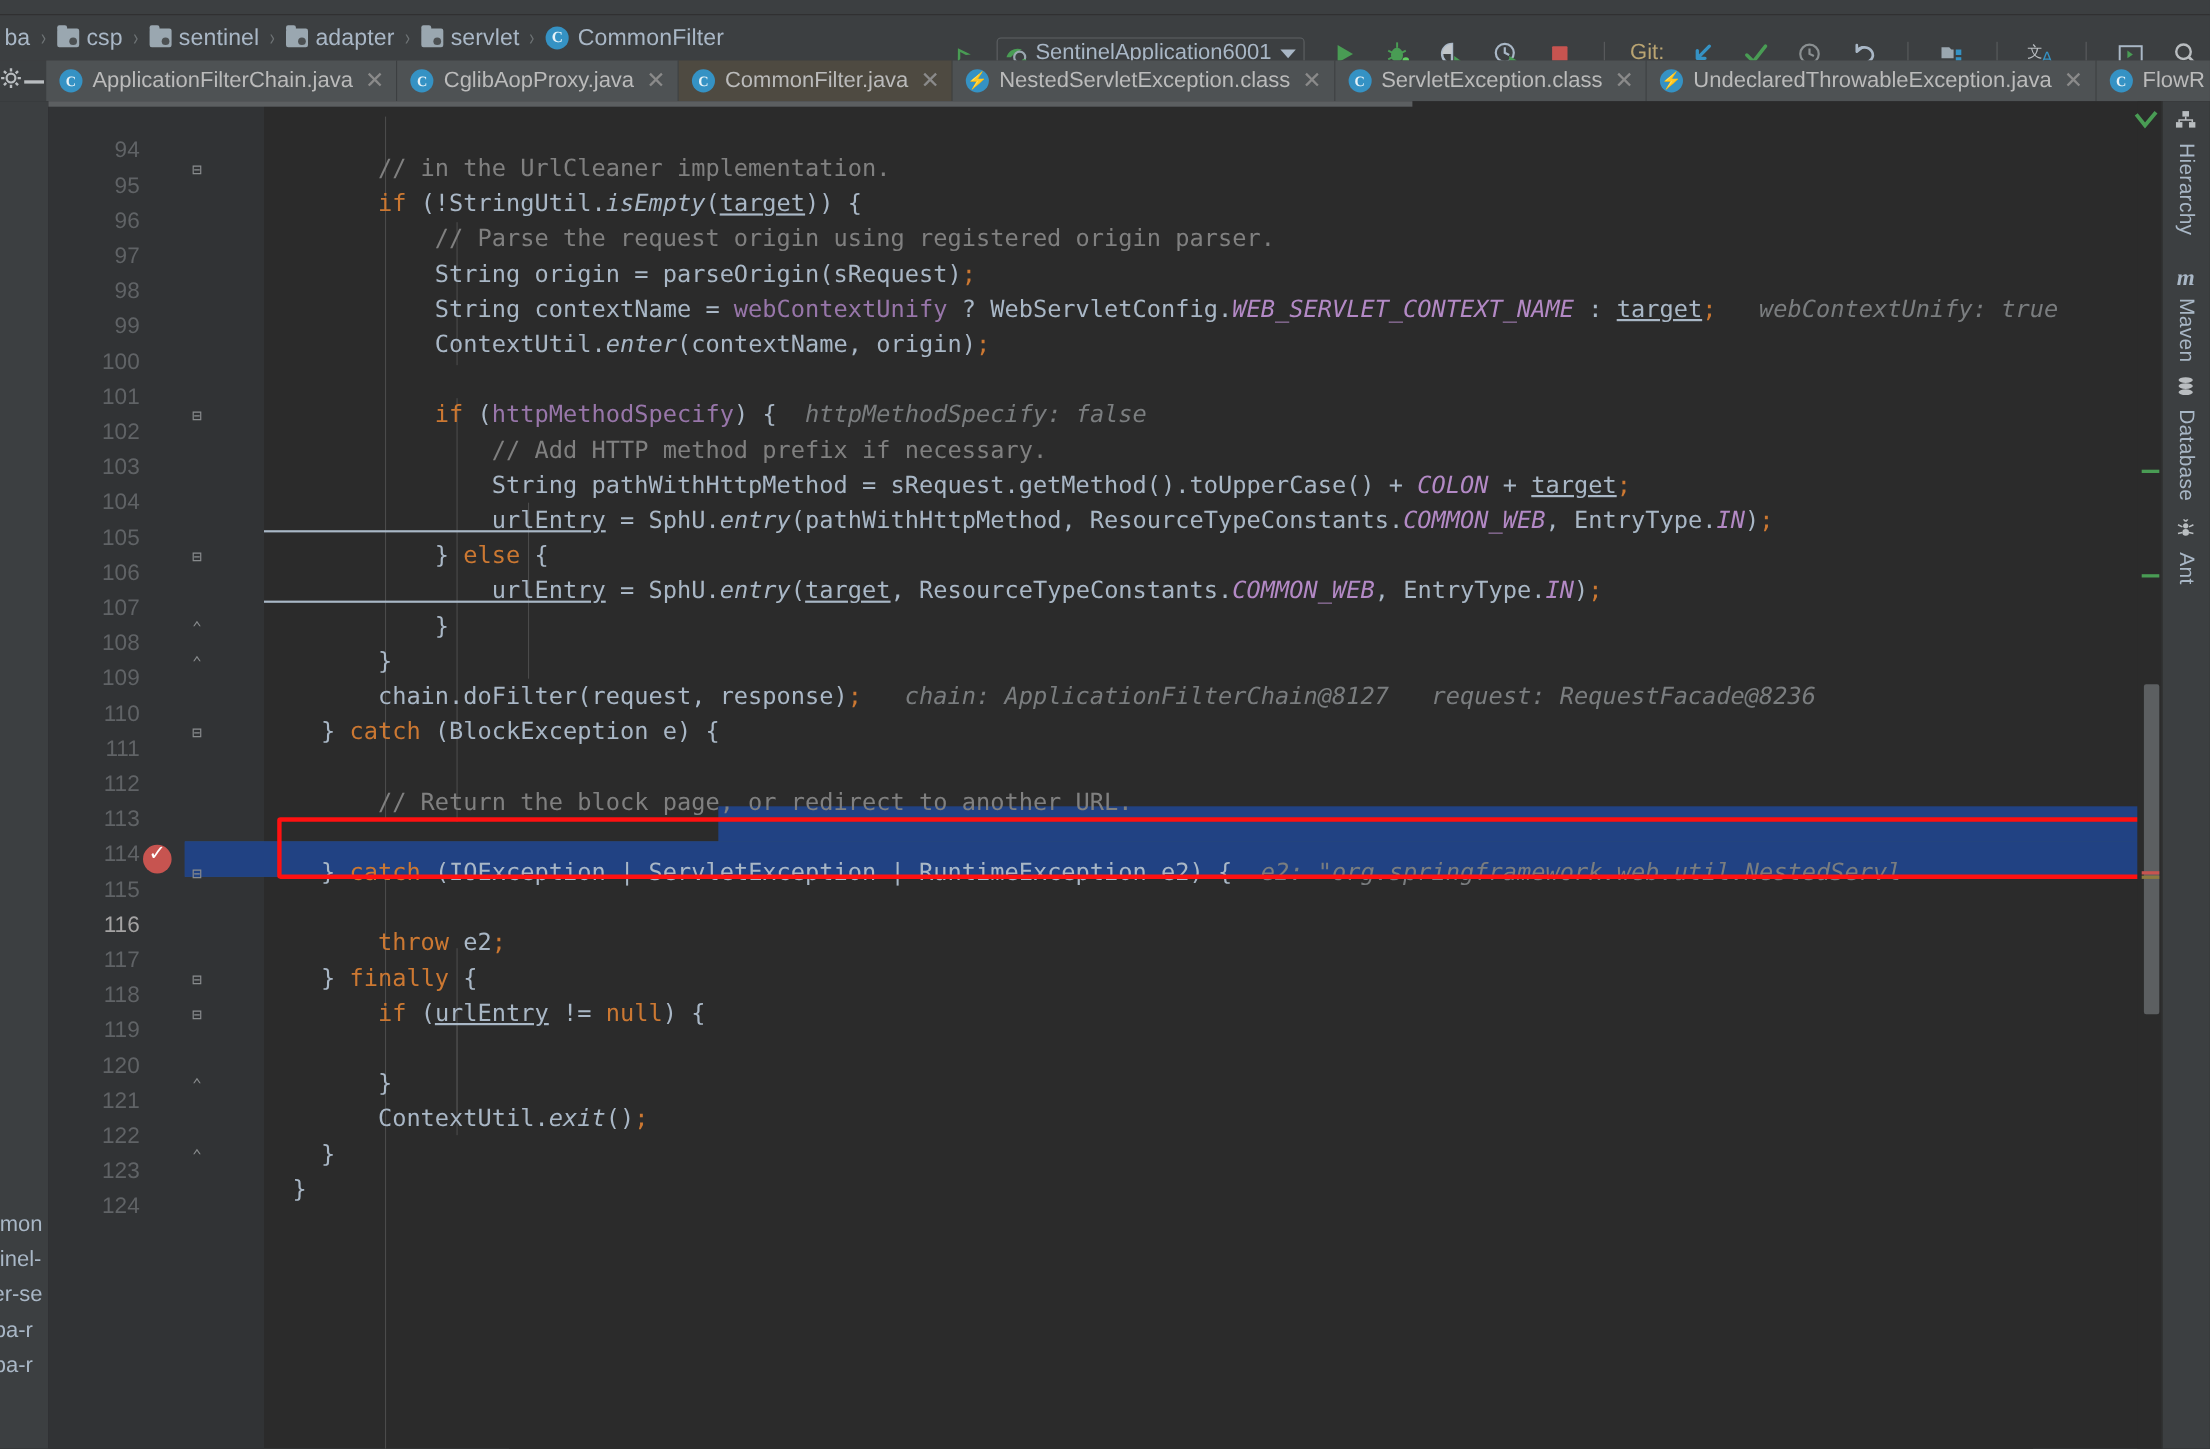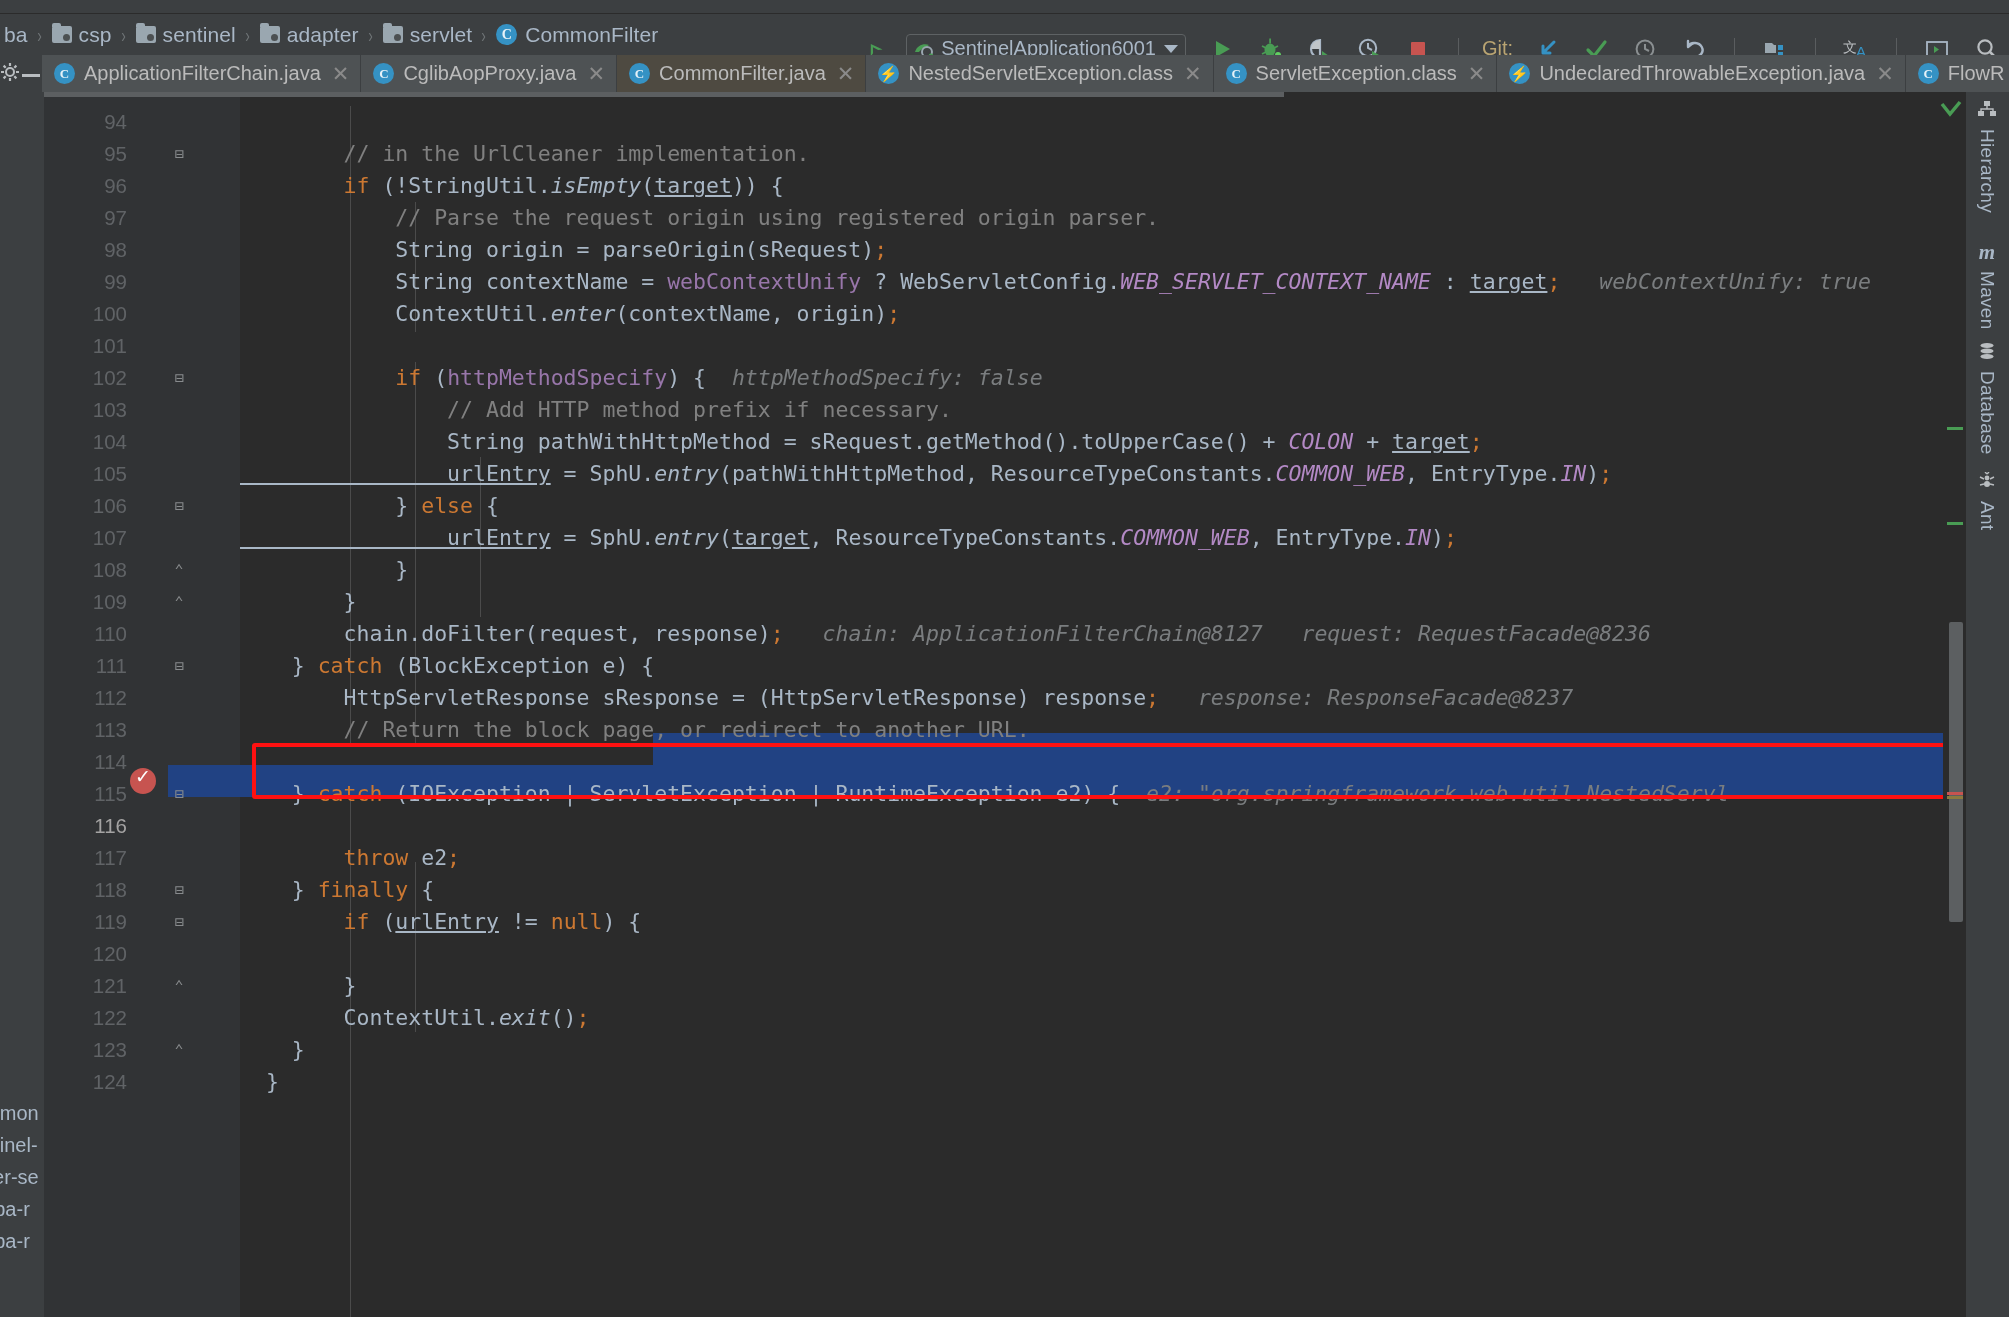--- a/index.html
+++ b/index.html
@@ -107,20 +107,21 @@
     position:absolute; left:44px; top:0; height:5px; background:#5c5f61; width:1240px;
   }
   .row {
     position:absolute; left:0; width:2009px; height:32px;
     font-family:"DejaVu Sans Mono", monospace; font-size:21.5px; line-height:32px;
     white-space:pre;
   }
   .lnum {
     position:absolute; left:44px; width:83px; text-align:right; color:#606366; font-size:20.5px;
     font-family:"Liberation Sans", sans-serif;
+    margin-top:15px;
   }
   .row.cur .lnum { color:#a4a3a3; }
   .fold { position:absolute; left:167px; width:24px; text-align:center; color:#888b8d; font-size:15px; }
   .code { position:absolute; left:240px; }
 
   
   .c   { color:#808080; }           
   .k   { color:#cc7832; }           
   .t   { color:#a9b7c6; }           
   .f   { color:#9876aa; } 
@@ -429,21 +430,21 @@
           <div class="row" style="top: 270px;"><span class="lnum">102</span><span class="fold">⊟</span><span class="code"><span class="k">            if </span><span class="t">(</span><span class="f">httpMethodSpecify</span><span class="t">) {</span><span class="hint">  httpMethodSpecify: false</span></span></div>
           <div class="row" style="top: 302px;"><span class="lnum">103</span><span class="code"><span class="c">                // Add HTTP method prefix if necessary.</span></span></div>
           <div class="row" style="top: 334px;"><span class="lnum">104</span><span class="code"><span class="t">                String pathWithHttpMethod = sRequest.getMethod().toUpperCase() + </span><span class="sfi">COLON</span><span class="t"> + </span><span class="lv">target</span><span class="p">;</span></span></div>
           <div class="row" style="top: 366px;"><span class="lnum">105</span><span class="code"><span class="lv">                urlEntry</span><span class="t"> = SphU.</span><span class="m">entry</span><span class="t">(pathWithHttpMethod, ResourceTypeConstants.</span><span class="sfi">COMMON_WEB</span><span class="t">, EntryType.</span><span class="sfi">IN</span><span class="t">)</span><span class="p">;</span></span></div>
           <div class="row" style="top: 398px;"><span class="lnum">106</span><span class="fold">⊟</span><span class="code"><span class="t">            } </span><span class="k">else </span><span class="t">{</span></span></div>
           <div class="row" style="top: 430px;"><span class="lnum">107</span><span class="code"><span class="lv">                urlEntry</span><span class="t"> = SphU.</span><span class="m">entry</span><span class="t">(</span><span class="lv">target</span><span class="t">, ResourceTypeConstants.</span><span class="sfi">COMMON_WEB</span><span class="t">, EntryType.</span><span class="sfi">IN</span><span class="t">)</span><span class="p">;</span></span></div>
           <div class="row" style="top: 462px;"><span class="lnum">108</span><span class="fold">⌃</span><span class="code"><span class="t">            }</span></span></div>
           <div class="row" style="top: 494px;"><span class="lnum">109</span><span class="fold">⌃</span><span class="code"><span class="t">        }</span></span></div>
           <div class="row" style="top: 526px;"><span class="lnum">110</span><span class="code"><span class="t">        chain.doFilter(request, response)</span><span class="p">;</span><span class="hint">   chain: ApplicationFilterChain@8127   request: RequestFacade@8236</span></span></div>
           <div class="row" style="top: 558px;"><span class="lnum">111</span><span class="fold">⊟</span><span class="code"><span class="t">    } </span><span class="k">catch </span><span class="t">(BlockException e) {</span></span></div>
-          <div class="row" style="top: 590px;"><span class="lnum">112</span><span class="code"><span class="t">        HttpServletResponse sResponse = (HttpServletResponse) response</span><span class="p">;</span><span class="hint">   response: ResponseFacade@8237</span></span></div>
+          <div class="row" style="top: 590px;"><span class="lnum">112</span></div>
           <div class="row" style="top: 622px;"><span class="lnum">113</span><span class="code"><span class="c">        // Return the block page, or redirect to another URL.</span></span></div>
           <div class="row" style="top: 654px;"><span class="lnum">114</span></div>
           <div class="row" style="top: 686px;"><span class="lnum">115</span><span class="fold">⊟</span><span class="code"><span class="t">    } </span><span class="k">catch </span><span class="t">(IOException | ServletException | RuntimeException e2) {</span><span class="hint">  e2: "org.springframework.web.util.NestedServl</span></span></div>
           <div class="row cur" style="top: 718px;"><span class="lnum">116</span></div>
           <div class="row" style="top: 750px;"><span class="lnum">117</span><span class="code"><span class="k">        throw </span><span class="t">e2</span><span class="p">;</span></span></div>
           <div class="row" style="top: 782px;"><span class="lnum">118</span><span class="fold">⊟</span><span class="code"><span class="t">    } </span><span class="k">finally </span><span class="t">{</span></span></div>
           <div class="row" style="top: 814px;"><span class="lnum">119</span><span class="fold">⊟</span><span class="code"><span class="k">        if </span><span class="t">(</span><span class="lv">urlEntry</span><span class="t"> != </span><span class="k">null</span><span class="t">) {</span></span></div>
           <div class="row" style="top: 846px;"><span class="lnum">120</span></div>
           <div class="row" style="top: 878px;"><span class="lnum">121</span><span class="fold">⌃</span><span class="code"><span class="t">        }</span></span></div>
           <div class="row" style="top: 910px;"><span class="lnum">122</span><span class="code"><span class="t">        ContextUtil.</span><span class="m">exit</span><span class="t">()</span><span class="p">;</span></span></div>

